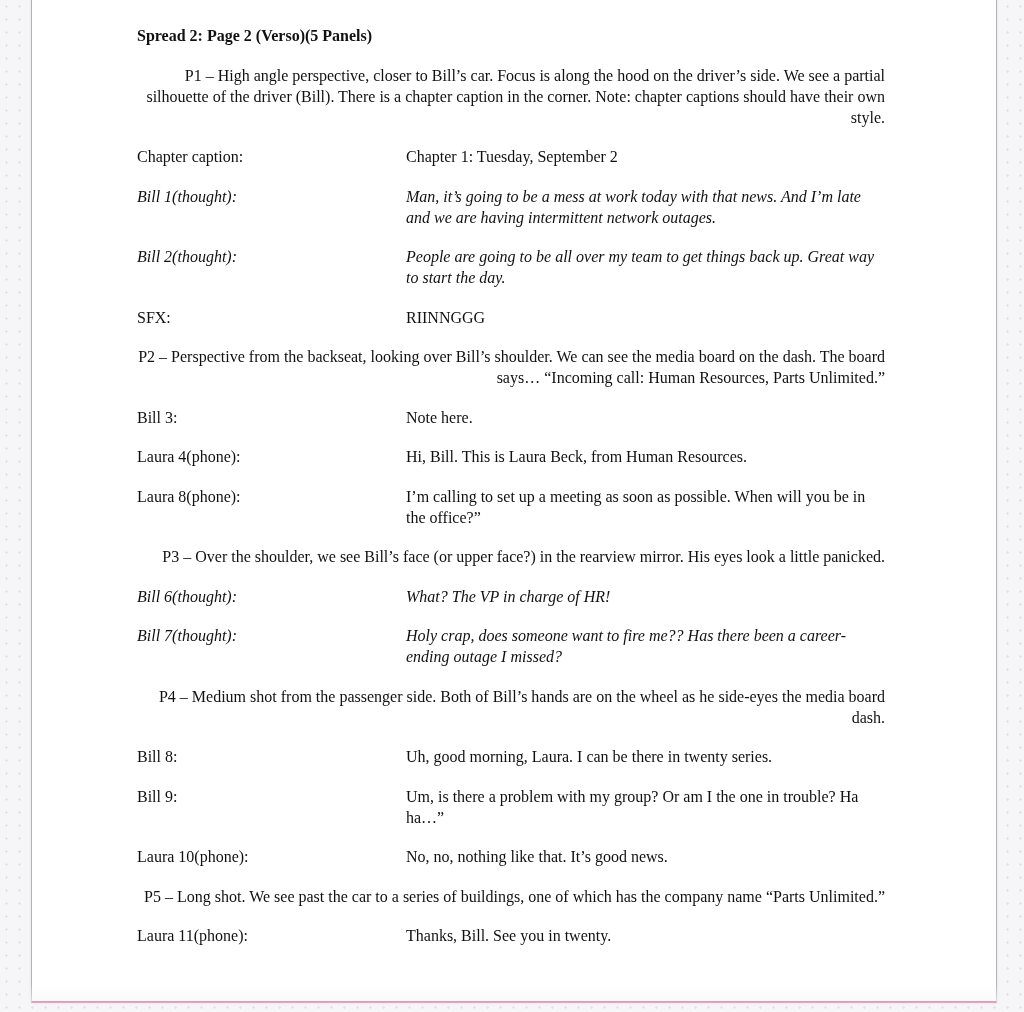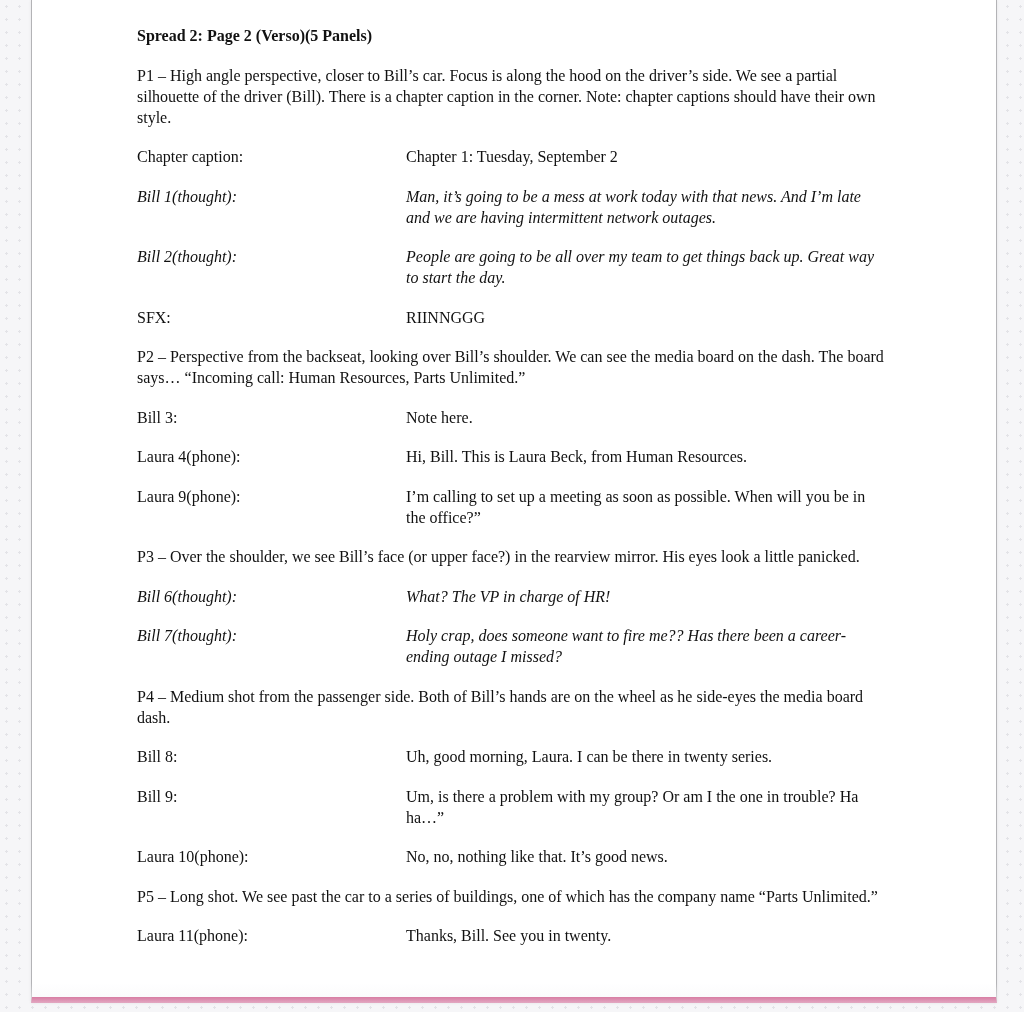--- a/index.html
+++ b/index.html
@@ -15,39 +15,39 @@
   }
   .page {
     position: absolute;
     left: 31px;
     top: 0;
     width: 966px;
     height: 1003px;
     background: #ffffff;
     border-left: 1px solid #b3b3b6;
     border-right: 1px solid #b3b3b6;
-    border-bottom: 6px solid #be185d;
+    border-bottom: 2px solid #be185d;
     box-shadow: 0 0 3px rgba(0,0,0,0.08);
     box-sizing: border-box;
   }
   .content {
     position: absolute;
     left: 105px;
     top: 25px;
     width: 748px;
     color: #111111;
     font-size: 16px;
     line-height: 21px;
   }
   .heading {
     font-weight: bold;
     margin-bottom: 18.5px;
   }
   .block { margin-bottom: 18.5px; }
-  .desc { width: 748px; }
+  .desc { width: 748px; text-align: right; }
   .cue {
     display: grid;
     grid-template-columns: 229px 1fr;
     align-items: start;
     gap: 40px;
   }
   .cue .cue-text { max-width: 520px; }
   .cue.italic .cue-label,
   .cue.italic .cue-text { font-style: italic; }
   .page-bottom-fade {
@@ -87,21 +87,21 @@
         <div class="block desc">P2 – Perspective from the backseat, looking over Bill’s shoulder. We can see the media board on the dash. The board says… “Incoming call: Human Resources, Parts Unlimited.”</div>
         <div class="block cue">
           <div class="cue-label">Bill 3:</div>
           <div class="cue-text">Note here.</div>
         </div>
         <div class="block cue">
           <div class="cue-label">Laura 4(phone):</div>
           <div class="cue-text">Hi, Bill. This is Laura Beck, from Human Resources.</div>
         </div>
         <div class="block cue">
-          <div class="cue-label">Laura 9(phone):</div>
+          <div class="cue-label">Laura 8(phone):</div>
           <div class="cue-text">I’m calling to set up a meeting as soon as possible. When will you be in the office?”</div>
         </div>
         <div class="block desc">P3 – Over the shoulder, we see Bill’s face (or upper face?) in the rearview mirror. His eyes look a little panicked.</div>
         <div class="block cue italic">
           <div class="cue-label">Bill 6(thought):</div>
           <div class="cue-text">What? The VP in charge of HR!</div>
         </div>
         <div class="block cue italic">
           <div class="cue-label">Bill 7(thought):</div>
           <div class="cue-text">Holy crap, does someone want to fire me?? Has there been a career-ending outage I missed?</div>

